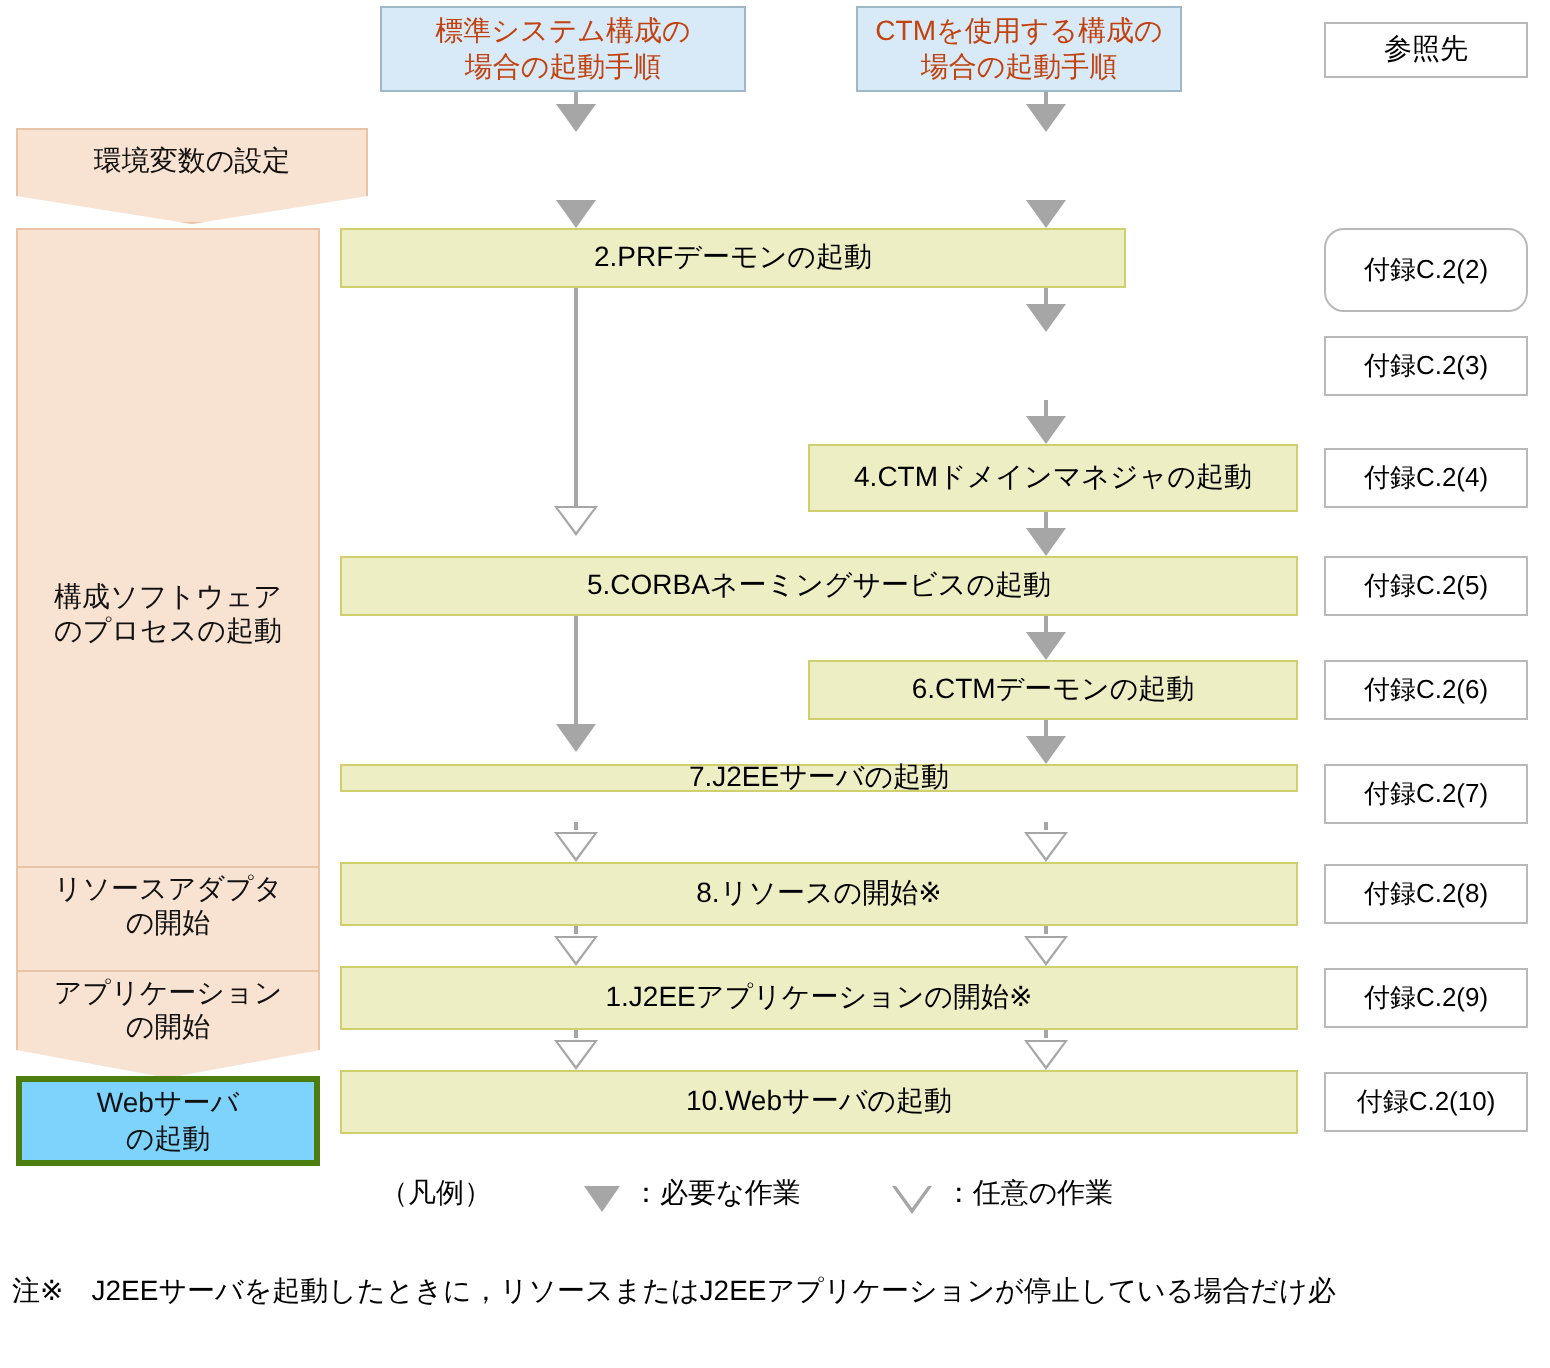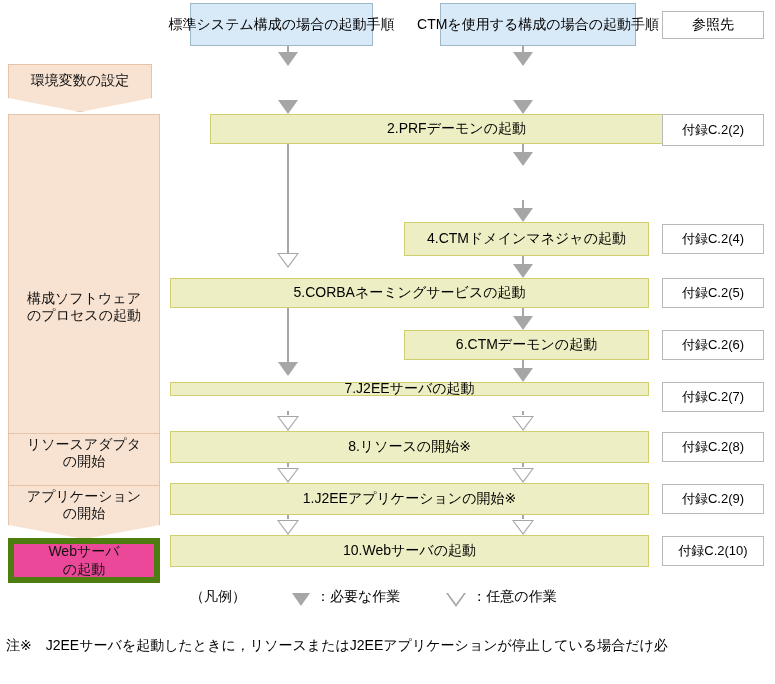--- a/index.html
+++ b/index.html
@@ -31,22 +31,22 @@
     justify-content: center;
     text-align: center;
     line-height: 1.25;
   }
 
   
   .hdr {
     background: #d8e9f8;
     border: 1px solid #9fb8c8;
     font-size: 14px;
-    color: #000000;
-    flex-direction: row;
+    color: #c2410c;
+    flex-direction: column;
   }
   .hdr span { display: block; white-space: nowrap; }
 
   
   .refhdr {
     background: #ffffff;
     border: 1px solid #b9b9b9;
     font-size: 14px;
   }
 
@@ -64,22 +64,22 @@
   
   .ref {
     background: #ffffff;
     border: 1px solid #b9b9b9;
     font-size: 13px;
     white-space: nowrap;
   }
 
   
   .phase {
-    background: #ec4899;
-    border: 6px solid #4d7c0f;
+    background: #7dd3fc;
+    border: 3px solid #4d7c0f;
     font-size: 14px;
     color: #111;
     flex-direction: column;
     justify-content: center;
   }
   .phase span { display: block; white-space: nowrap; }
   
   .phase.chev {
     border: none;
     background: transparent;
@@ -201,28 +201,28 @@
 </head>
 <body>
 
 <div id="stage">
 
   <div class="node hdr" style="left:190px; top:3px; width:183px; height:43px;">
     <span>標準システム構成の</span>
     <span>場合の起動手順</span>
   </div>
 
-  <div class="node hdr" style="left:440px; top:3px; width:196px; height:43px;">
+  <div class="node hdr" style="left:428px; top:3px; width:163px; height:43px;">
     <span>CTMを使用する構成の</span>
     <span>場合の起動手順</span>
   </div>
 
   <div class="node refhdr" style="left:662px; top:11px; width:102px; height:28px;">参照先</div>
 
-  <div class="node phase chev" style="left:8px; top:64px; width:144px; height:48px;">
+  <div class="node phase chev" style="left:8px; top:64px; width:176px; height:48px;">
     <div class="body"></div>
     <div class="txt">
       <span>環境変数の設定</span>
     </div>
   </div>
 
   <div class="node phase chev" style="left:8px; top:114px; width:152px; height:400px;">
     <div class="body"></div>
     <div class="txt">
       <span>構成ソフトウェア</span>
@@ -327,21 +327,21 @@
     <div class="stem" style="height:4px;"></div>
     <div class="headHollowOuter"></div>
     <div class="headHollowInner"></div>
   </div>
   <div class="conn" style="left:513px; top:515px; width:20px; height:20px;">
     <div class="stem" style="height:4px;"></div>
     <div class="headHollowOuter"></div>
     <div class="headHollowInner"></div>
   </div>
 
-  <div class="node proc" style="left:170px; top:114px; width:493px; height:30px;margin-left:40px;">
+  <div class="node proc" style="left:170px; top:114px; width:393px; height:30px;">
     <span class="lbl">2.PRFデーモンの起動</span>
   </div>
   <div class="node proc ctmonly" style="left:404px; top:222px; width:245px; height:34px;">
     <span class="lbl">4.CTMドメインマネジャの起動</span>
   </div>
   <div class="node proc" style="left:170px; top:278px; width:479px; height:30px;">
     <span class="lbl">5.CORBAネーミングサービスの起動</span>
   </div>
   <div class="node proc ctmonly" style="left:404px; top:330px; width:245px; height:30px;">
     <span class="lbl">6.CTMデーモンの起動</span>
@@ -352,21 +352,22 @@
   <div class="node proc" style="left:170px; top:431px; width:479px; height:32px;">
     <span class="lbl">8.リソースの開始※</span>
   </div>
   <div class="node proc" style="left:170px; top:483px; width:479px; height:32px;">
     <span class="lbl">1.J2EEアプリケーションの開始※</span>
   </div>
   <div class="node proc" style="left:170px; top:535px; width:479px; height:32px;">
     <span class="lbl">10.Webサーバの起動</span>
   </div>
 
-  <div class="node ref" style="left:662px; top:114px; width:102px; height:32px;">付録C.2(2)</div>
+  <div class="node ref" style="left:662px; top:114px; width:102px; height:42px;border-radius:10px;">付録C.2(2)</div>
+  <div class="node ref" style="left:662px; top:168px; width:102px; height:30px;">付録C.2(3)</div>
   <div class="node ref" style="left:662px; top:224px; width:102px; height:30px;">付録C.2(4)</div>
   <div class="node ref" style="left:662px; top:278px; width:102px; height:30px;">付録C.2(5)</div>
   <div class="node ref" style="left:662px; top:330px; width:102px; height:30px;">付録C.2(6)</div>
   <div class="node ref" style="left:662px; top:382px; width:102px; height:30px;">付録C.2(7)</div>
   <div class="node ref" style="left:662px; top:432px; width:102px; height:30px;">付録C.2(8)</div>
   <div class="node ref" style="left:662px; top:484px; width:102px; height:30px;">付録C.2(9)</div>
   <div class="node ref" style="left:662px; top:536px; width:102px; height:30px;">付録C.2(10)</div>
 
   <div id="legend">
     <span>（凡例）</span>

